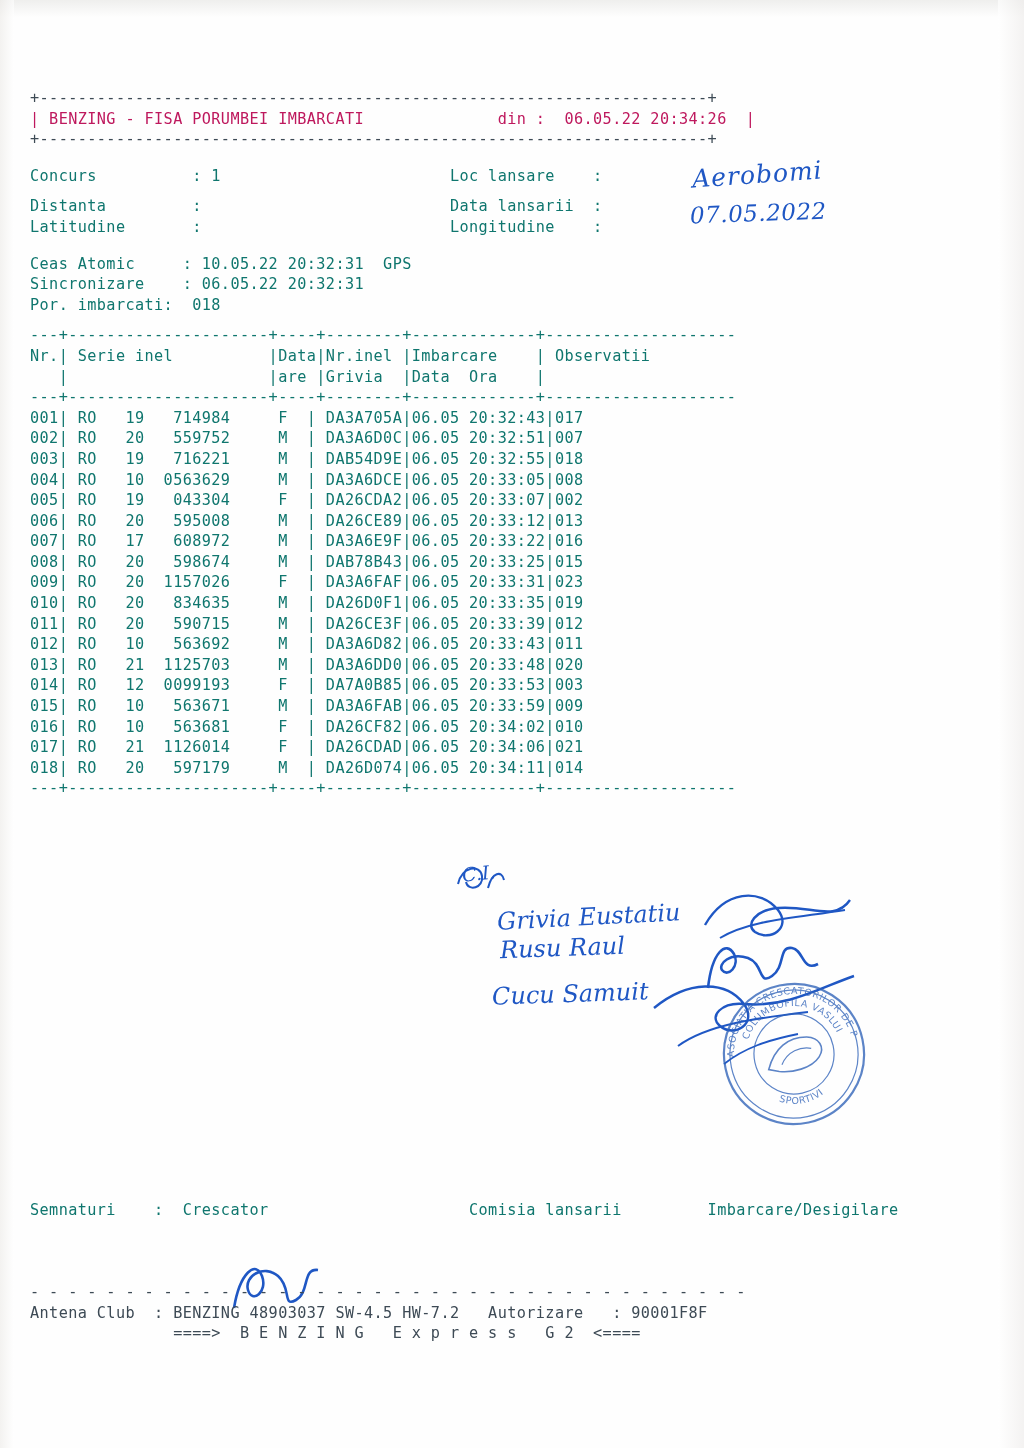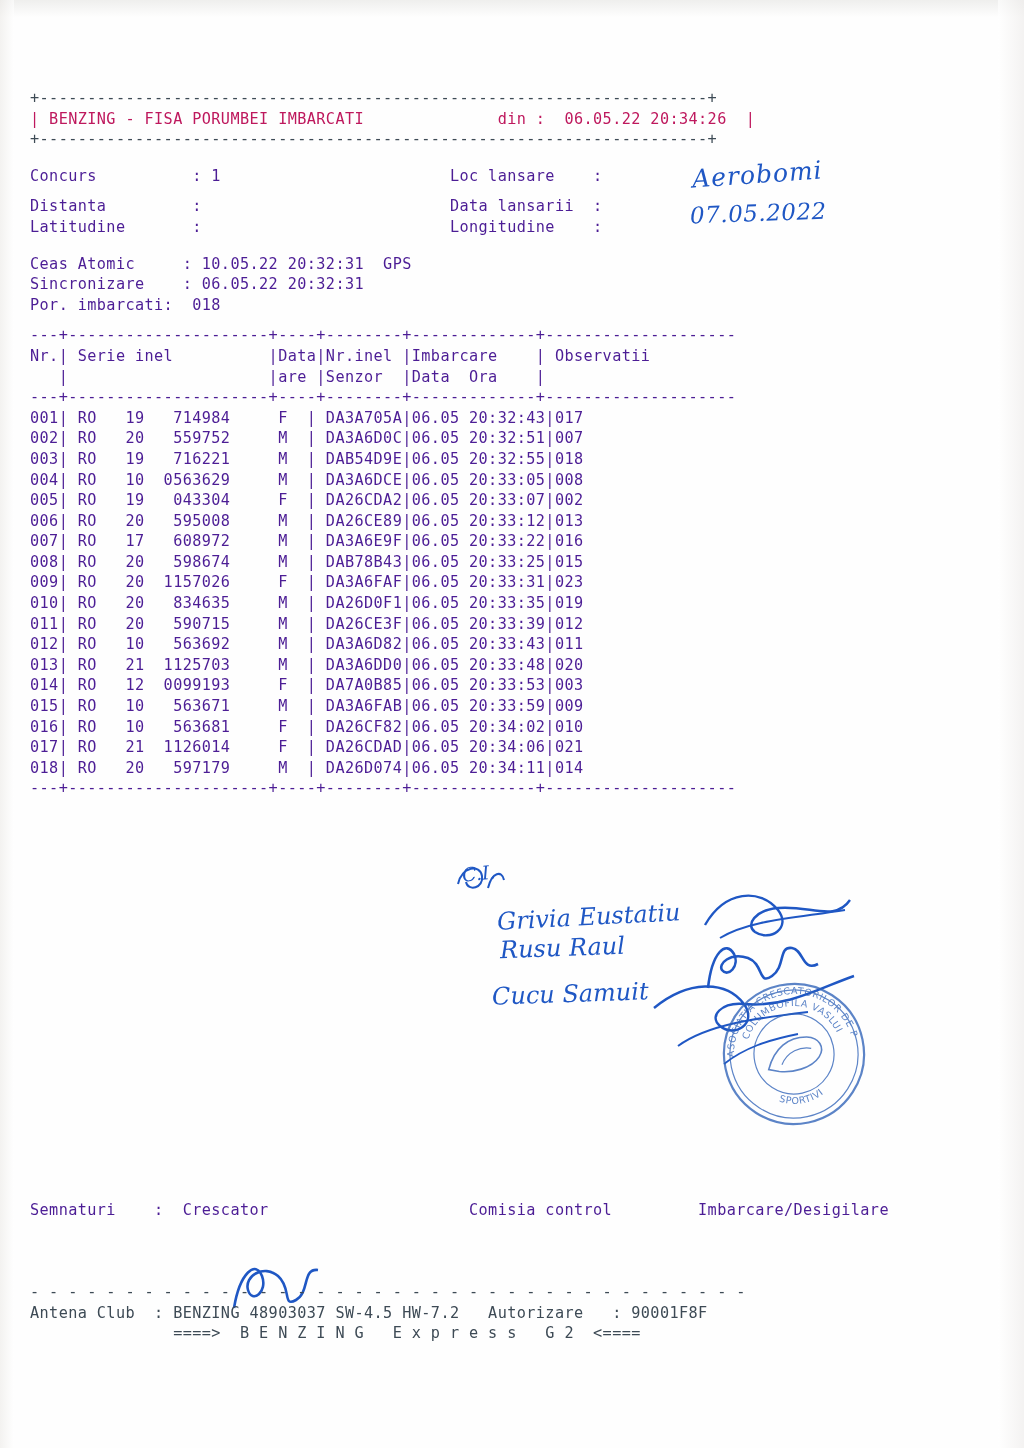--- a/index.html
+++ b/index.html
@@ -35,21 +35,21 @@
     opacity: .6;
   }
   .scan-edge-right {
     position: absolute;
     right: 0; top: 0; width: 26px; height: 1448px;
     background: linear-gradient(270deg,#eeeceb 0%, #ffffff 100%);
     opacity: .65;
   }
   .mono {
     font-family: "DejaVu Sans Mono", monospace;
-    color: #4c1d95;
+    color: #0f766e;
     white-space: pre;
     font-size: 15.2px;
     line-height: 20.6px;
     letter-spacing: 0.4px;
   }
   .doc {
     position: absolute;
     left: 30px;
     top: 88px;
     width: 964px;
@@ -136,21 +136,21 @@
     <div class="gap-md"></div>
 
     <div class="mono"><span>Ceas Atomic     : 10.05.22 20:32:31  GPS</span></div>
     <div class="mono"><span>Sincronizare    : 06.05.22 20:32:31</span></div>
     <div class="mono"><span>Por. imbarcati:  018</span></div>
 
     <div class="gap-sm"></div>
 
     <div class="mono">---+---------------------+----+--------+-------------+--------------------</div>
     <div class="mono">Nr.| Serie inel          |Data|Nr.inel |Imbarcare    | Observatii</div>
-    <div class="mono">   |                     |are |Senzor  |Data  Ora    | </div>
+    <div class="mono">   |                     |are |Grivia  |Data  Ora    | </div>
     <div class="mono">---+---------------------+----+--------+-------------+--------------------</div>
 
     <div class="mono">001| RO   19   714984     F  | DA3A705A|06.05 20:32:43|017
 002| RO   20   559752     M  | DA3A6D0C|06.05 20:32:51|007
 003| RO   19   716221     M  | DAB54D9E|06.05 20:32:55|018
 004| RO   10  0563629     M  | DA3A6DCE|06.05 20:33:05|008
 005| RO   19   043304     F  | DA26CDA2|06.05 20:33:07|002
 006| RO   20   595008     M  | DA26CE89|06.05 20:33:12|013
 007| RO   17   608972     M  | DA3A6E9F|06.05 20:33:22|016
 008| RO   20   598674     M  | DAB78B43|06.05 20:33:25|015
@@ -212,21 +212,21 @@
       </text>
       <text class="stamp-text">
         <textPath href="#arcBottom" startOffset="32%">SPORTIVI</textPath>
       </text>
       <path d="M48 86 C58 66, 74 58, 92 62 C104 65, 108 76, 100 84 C90 94, 70 94, 58 90 Z" fill="none" stroke="#2f62b8" stroke-width="1.6"></path>
       <path d="M62 84 C70 72, 84 70, 94 74" fill="none" stroke="#2f62b8" stroke-width="1.2"></path>
     </g>
   </svg>
 
   <div class="doc" style="top:1200px;">
-    <div class="mono">Semnaturi    :  Crescator                     Comisia control         Imbarcare/Desigilare</div>
+    <div class="mono">Semnaturi    :  Crescator                     Comisia lansarii         Imbarcare/Desigilare</div>
   </div>
 
   <svg class="sig-bottom" width="120" height="70" viewBox="0 0 120 70">
     <path d="M8 58 C14 22, 30 10, 36 26 C42 42, 26 54, 22 40 C18 26, 38 14, 52 26 C66 38, 56 58, 70 50 C84 42, 76 18, 92 20" stroke="#1f57c4" stroke-width="2.6" fill="none"></path>
   </svg>
 
   <div class="doc" style="top:1282px;">
     <div class="mono footline">- - - - - - - - - - - - - - - - - - - - - - - - - - - - - - - - - - - - - -</div>
     <div class="mono footline">Antena Club  : BENZING 48903037 SW-4.5 HW-7.2   Autorizare   : 90001F8F</div>
     <div class="mono footline">               ====&gt;  B E N Z I N G   E x p r e s s   G 2  &lt;====</div>

